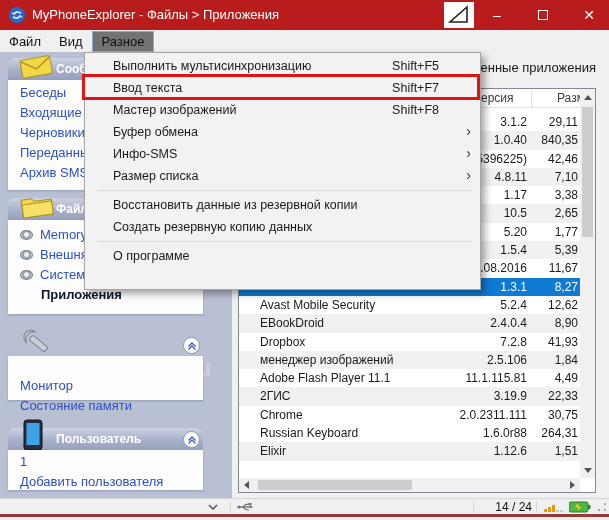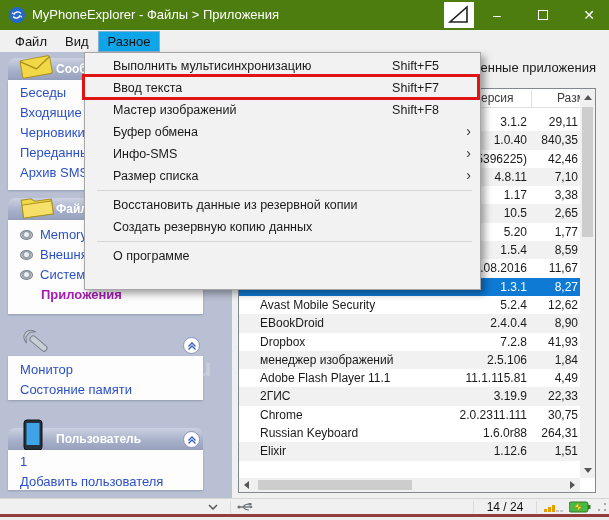--- a/index.html
+++ b/index.html
@@ -1,46 +1,46 @@
 <!DOCTYPE html>
 <html><head>
 <meta charset="utf-8">
 <style>
   * { margin:0; padding:0; box-sizing:border-box; }
   html,body { width:609px; height:520px; }
   body { position:relative; overflow:hidden; background:#f0f0f0;
          font-family:"Liberation Sans", sans-serif; -webkit-font-smoothing:antialiased; }
 
   
-  .titlebar { position:absolute; left:0; top:0; width:609px; height:30px; background:#4d7c0f;
+  .titlebar { position:absolute; left:0; top:0; width:609px; height:30px; background:#b91c1c;
               display:flex; align-items:center; }
   .appicon { position:absolute; left:9px; top:7px; width:16px; height:16px; }
   .title-text { position:absolute; left:32px; top:7px; color:#fff; font-size:13px; white-space:nowrap; }
   .tri-box { position:absolute; left:444px; top:2px; width:30px; height:26px; background:#fff; }
   .winbtn { position:absolute; top:0; width:34px; height:30px; color:#fff; font-size:14px;
             display:flex; align-items:center; justify-content:center; }
   .btn-min { left:480px; } .btn-max { left:526px; } .btn-close { left:572px; }
   .max-glyph { width:10px; height:10px; border:1px solid #fff; display:inline-block; }
 
   
   .menubar { position:absolute; left:0; top:30px; width:609px; height:22px; background:#f0f0f0;
-             display:flex; align-items:stretch; padding-left:6px; font-size:13px; color:#111; }
+             display:flex; align-items:stretch; padding-left:0; font-size:13px; color:#111; }
   .menubar-item { padding:3px 9px 0 9px; height:21px; margin-top:1px; }
-  .menubar-item.active { background:#0ea5e9; border:1px solid #86aed0; padding-top:2px; }
+  .menubar-item.active { background:#737373; border:1px solid #86aed0; padding-top:2px; }
 
   
   .sidebar { position:absolute; left:0; top:52px; width:232px; height:446px; background:#b9c0d4; }
   .group-header { position:absolute; left:8px; width:195px; height:22px; border-radius:7px 7px 0 0;
                   background:linear-gradient(180deg,#ccd2e2 0%,#a8b1ca 55%,#96a0bd 100%);
                   color:#fff; font-weight:bold; font-size:12px; line-height:22px; padding-left:48px; }
   .group-box { position:absolute; left:8px; width:195px; background:#fdfdfe;
                box-shadow:0 1px 2px rgba(70,80,110,.35); }
   .side-item { font-size:13px; color:#2b50c5; height:20px; line-height:20px; padding-left:12px;
                display:flex; align-items:center; white-space:nowrap; overflow:hidden; }
-  .side-item.selected { font-weight:bold; color:#a21caf; padding-left:33px; }
+  .side-item.selected { font-weight:bold; color:#0f172a; padding-left:33px; }
   .disk-icon { width:13px; height:10px; margin-right:7px; flex:0 0 auto;
                background:radial-gradient(circle at 50% 45%, #eceff2 0 2px, #9aa2ab 3px 4px, #c7ccd2 5px);
                border:1px solid #7c838c; border-radius:50%; }
   .chev-btn { position:absolute; width:17px; height:17px; border-radius:50%; background:#fff;
               border:1px solid #8a94b4; display:flex; align-items:center; justify-content:center; }
   .watermark { position:absolute; left:44px; top:303px; font-size:23px; font-weight:bold;
                color:#c9ceda; letter-spacing:0; }
   .side-scroll-down { position:absolute; left:205px; top:500px; width:14px; height:12px; color:#555;
                       font-size:11px; line-height:10px; text-align:center; }
 
@@ -86,21 +86,21 @@
   .dd-sep { height:7px; position:relative; }
   .dd-sep::after { content:""; position:absolute; left:12px; right:8px; top:3px; height:1px; background:#d7d7d7; }
   .red-rect { position:absolute; left:82px; top:74px; width:398px; height:26px;
               border:3px solid #de1514; z-index:9; }
 
   
   .statusbar { position:absolute; left:0; top:498px; width:609px; height:16px; background:#f0f0f0;
                border-top:1px solid #d5d5d5; font-size:12px; color:#111; }
   .sb-sep { position:absolute; top:2px; width:1px; height:12px; background:#dadada; }
   .status-text { position:absolute; left:258px; top:1px; white-space:nowrap; }
-  .status-count { position:absolute; left:478px; top:1px; width:54px; text-align:center; }
+  .status-count { position:absolute; left:478px; top:1px; width:54px; text-align:right; }
   .grip { position:absolute; right:2px; bottom:2px; width:10px; height:10px;
           background:
             radial-gradient(circle at 8px 2px,#aaa 1px,transparent 1.6px),
             radial-gradient(circle at 8px 8px,#aaa 1px,transparent 1.6px),
             radial-gradient(circle at 2px 8px,#aaa 1px,transparent 1.6px); }
   .bottom-line { position:absolute; left:0; top:514px; width:609px; height:3px; background:#943c3c; }
   .bottom-rest { position:absolute; left:0; top:517px; width:609px; height:3px; background:#ececec; }
 </style>
 </head>
 <body>
@@ -190,21 +190,21 @@
     <g transform="rotate(40 20 16)">
       <rect x="16" y="10" width="20" height="6" rx="2.5" fill="#c9cfd6" stroke="#7a828c"></rect>
       <path d="M16 6a7 7 0 1 0 0 14l-4-4v-6z" fill="#c9cfd6" stroke="#7a828c"></path>
     </g>
   </svg>
   <div class="chev-btn" style="left:183px; top:285px;">
     <svg width="10" height="10" viewBox="0 0 10 10">
       <path d="M1.5 5.5L5 2l3.5 3.5M1.5 8.5L5 5l3.5 3.5" fill="none" stroke="#3b5fc0" stroke-width="1.4"></path>
     </svg>
   </div>
-  <div class="group-box" style="top:304px; height:44px; padding-top:4px;" id="sec2">
+  <div class="group-box" style="top:304px; height:44px; padding-top:20px;" id="sec2">
       <div class="side-item">
         <span>Монитор</span>
       </div>
       <div class="side-item">
         <span>Состояние памяти</span>
       </div>
     </div>
 
   <div class="group-header" style="top:376px;"><span>Пользователь</span></div>
   <svg style="position:absolute;left:20px;top:366px;" width="26" height="34" viewBox="0 0 26 34">
@@ -267,21 +267,21 @@
           <span class="cell-size">2,65</span>
         </div>
         <div class="trow">
           <span class="cell-name"></span>
           <span class="cell-version">5.20</span>
           <span class="cell-size">1,77</span>
         </div>
         <div class="trow alt">
           <span class="cell-name"></span>
           <span class="cell-version">1.5.4</span>
-          <span class="cell-size">8,59</span>
+          <span class="cell-size">5,39</span>
         </div>
         <div class="trow">
           <span class="cell-name"></span>
           <span class="cell-version">9.08.2016</span>
           <span class="cell-size">11,67</span>
         </div>
         <div class="trow alt selected">
           <span class="cell-name"></span>
           <span class="cell-version">1.3.1</span>
           <span class="cell-size">8,27</span>

